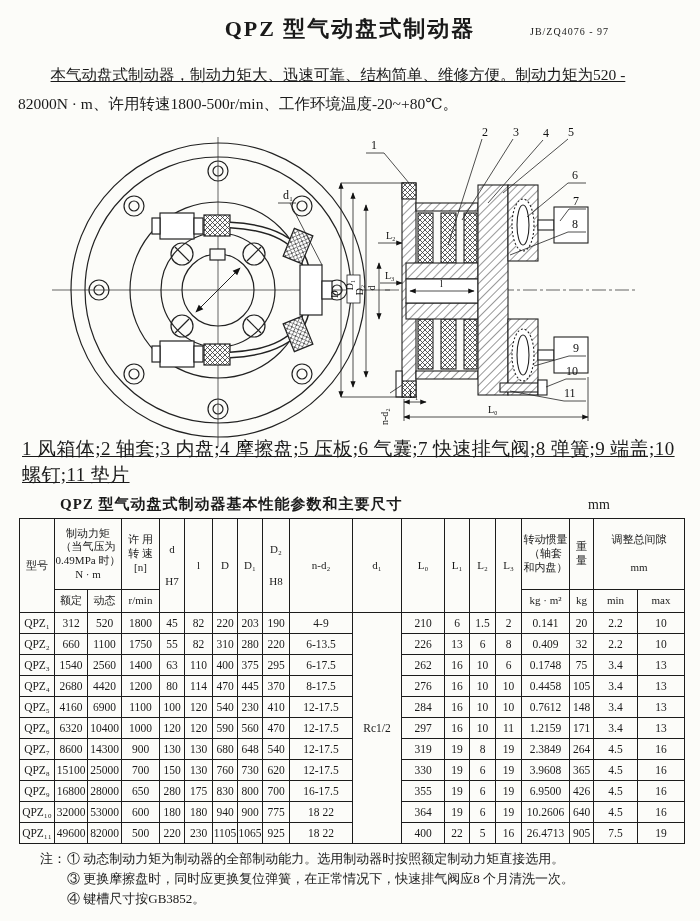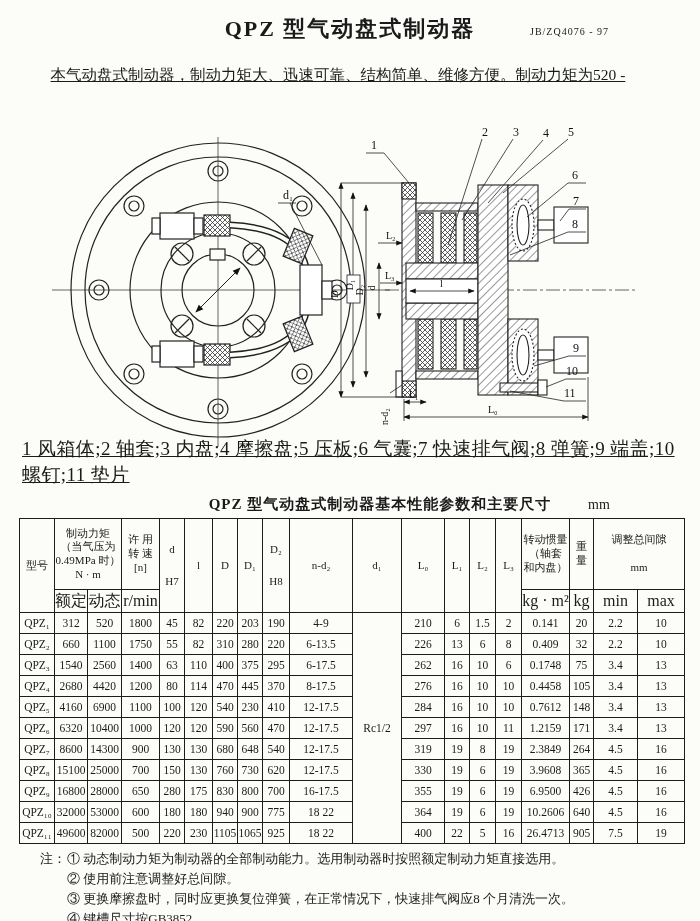--- a/index.html
+++ b/index.html
@@ -11,48 +11,49 @@
   #std-no{top:26px;left:503px;font-size:10px;letter-spacing:1px;margin-left:27px;}
   
   #intro{top:60px;left:18px;width:668px;font-size:15.5px;line-height:29px;}
   #intro .l1{text-indent:2.1em;text-decoration:underline;}
   
   #fig{top:125px;left:0;width:700px;height:332px;}
   svg text{font-family:"Liberation Serif","DejaVu Serif",serif;fill:#111;}
   
   #parts{top:436px;left:22px;width:670px;font-size:19px;letter-spacing:0.4px;text-decoration:underline;}
   
-  #tbl-title{top:495px;left:60px;width:640px;text-align:center;font-size:15px;font-weight:bold;letter-spacing:1px;}
+  #tbl-title{top:495px;left:60px;width:640px;font-size:15px;font-weight:bold;letter-spacing:1px;}
   #tbl-unit{top:497px;left:588px;font-size:14px;}
   
   #tbl-wrap{top:518px;left:19px;}
   table{border-collapse:collapse;table-layout:fixed;width:666px;}
   th,td{border:1px solid #1c1c1c;text-align:center;vertical-align:middle;padding:0;
         font-weight:normal;font-size:11.5px;line-height:1.25;overflow:hidden;}
   table{border:1.5px solid #111;}
   thead tr.r1 th{height:70px;font-size:11px;}
-  thead tr.r2 th{height:22px;font-size:16px;}
+  thead tr.r2 th{height:22px;font-size:11px;}
   tbody tr{height:21px;}
   tbody td{font-size:11.5px;}
   .small{font-size:10.5px;}
   
   #notes{top:849px;left:40px;width:648px;font-size:13px;line-height:20px;position:absolute;}
   #notes .lbl{position:absolute;left:0;top:0;}
   #notes .items{padding-left:27px;}
 </style>
 </head>
 <body>
 
 <div id="page">
 
   <div id="doc-title" class="abs">QPZ 型气动盘式制动器</div>
   <div id="std-no" class="abs">JB/ZQ4076 - 97</div>
 
   <div id="intro" class="abs">
     <div class="l1">本气动盘式制动器，制动力矩大、迅速可靠、结构简单、维修方便。制动力矩为520 -</div>
+    <div class="l2">82000N · m、许用转速1800-500r/min、工作环境温度-20~+80℃。</div>
   </div>
 
   <svg id="fig" class="abs" viewBox="0 0 700 332" width="700" height="332">
     <defs>
       <pattern id="h1" width="6" height="6" patternUnits="userSpaceOnUse" patternTransform="rotate(45)">
         <rect width="6" height="6" fill="#fff"></rect>
           <line x1="0" y1="0" x2="0" y2="6" stroke="#333" stroke-width="1"></line>
       </pattern>
       <pattern id="h2" width="5" height="5" patternUnits="userSpaceOnUse">
         <rect width="5" height="5" fill="#fff"></rect>
@@ -570,19 +571,18 @@
             <td>19</td>
           </tr>
         </tbody>
     </table>
   </div>
 
   <div id="notes">
     <span class="lbl">注：</span>
     <div class="items" id="note-items">
         <div>① 动态制动力矩为制动器的全部制动能力。选用制动器时按照额定制动力矩直接选用。</div>
-        <div>② 使用前注意调整好总间隙。</div>
         <div>③ 更换摩擦盘时，同时应更换复位弹簧，在正常情况下，快速排气阀应8 个月清洗一次。</div>
         <div>④ 键槽尺寸按GB3852。</div>
       </div>
   </div>
 
 </div>
 
 </body></html>

